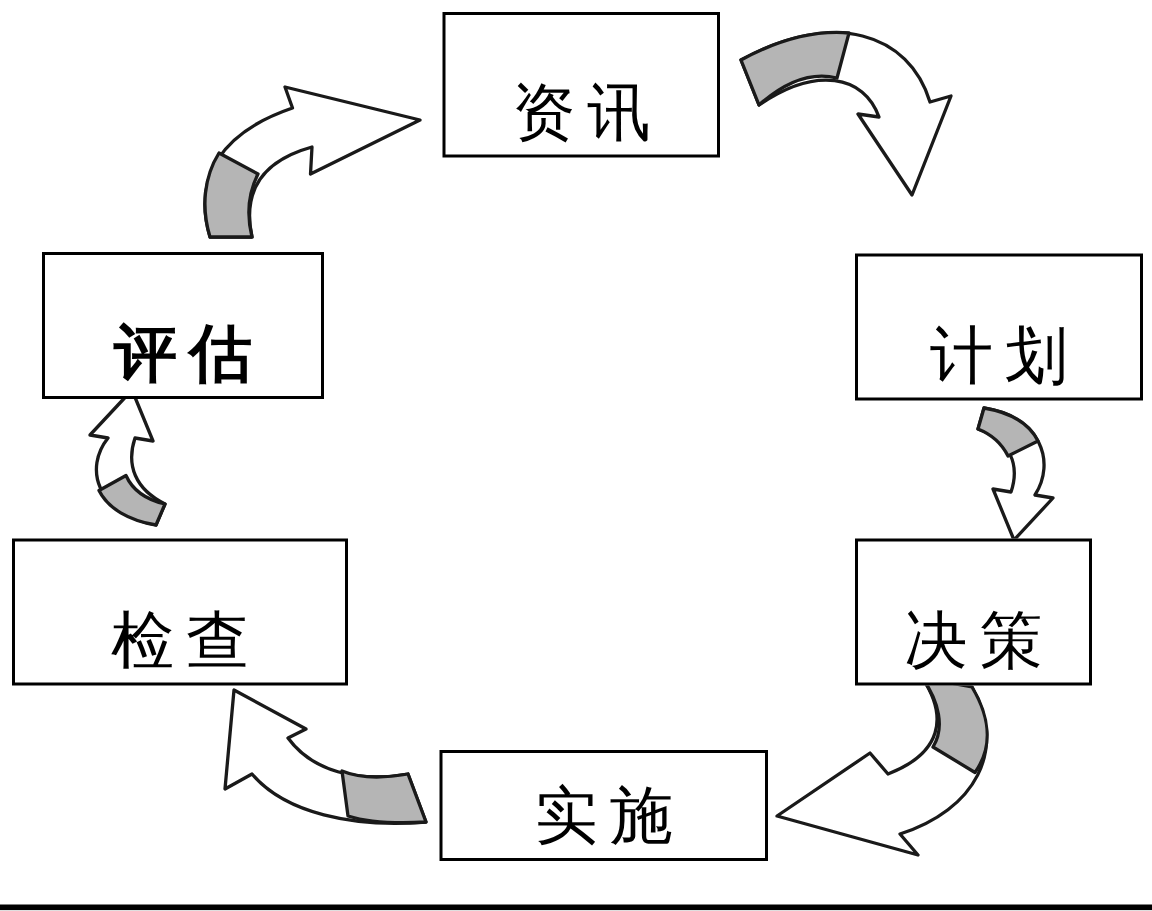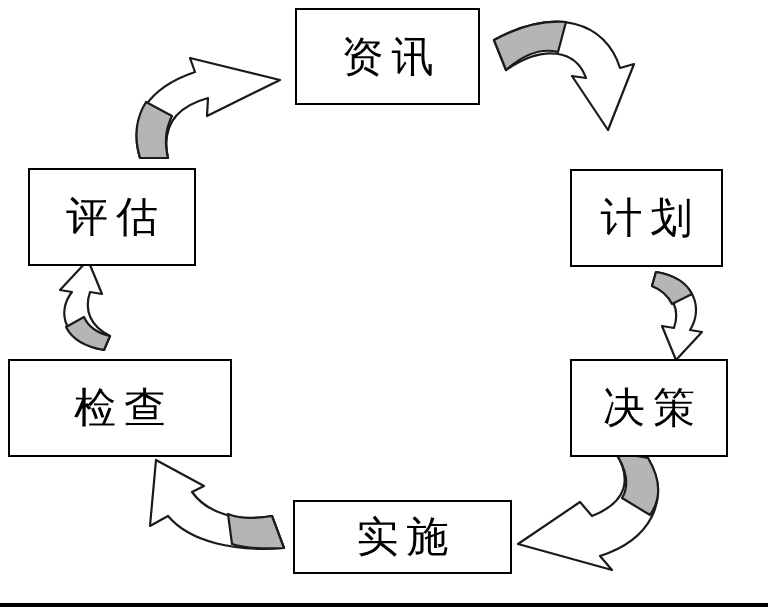--- a/index.html
+++ b/index.html
@@ -10,34 +10,34 @@
     height: 607px;
     background: #ffffff;
     overflow: hidden;
     font-family: "DejaVu Serif", serif;
   }
   .node {
     position: absolute;
     background: #ffffff;
     border: 2px solid #000000;
     display: flex;
-    align-items: center;
+    align-items: flex-end;
     justify-content: center;
     font-size: 42px;
     color: #000000;
     letter-spacing: 8px;
     padding-left: 8px; 
     white-space: nowrap;
   }
   .node-info      { left: 295px; top: 8px;   width: 185px; height: 97px; }
-  .node-plan      { left: 570px; top: 169px; width: 153px; height: 98px; }
+  .node-plan      { left: 570px; top: 169px; width: 192px; height: 98px; }
   .node-decision  { left: 570px; top: 359px; width: 158px; height: 98px; }
   .node-implement { left: 293px; top: 500px; width: 219px; height: 74px; }
   .node-check     { left: 8px;   top: 359px; width: 224px; height: 98px; }
-  .node-evaluate  { left: 28px;  top: 168px; width: 168px; height: 98px; }
+  .node-evaluate  { left: 28px;  top: 168px; width: 188px; height: 98px; font-weight: bold; }
   svg.arrows {
     position: absolute;
     left: 0; top: 0;
     width: 768px; height: 607px;
   }
   .arrow path {
     stroke: #1a1a1a;
     stroke-width: 2.2;
     stroke-linejoin: round;
   }

